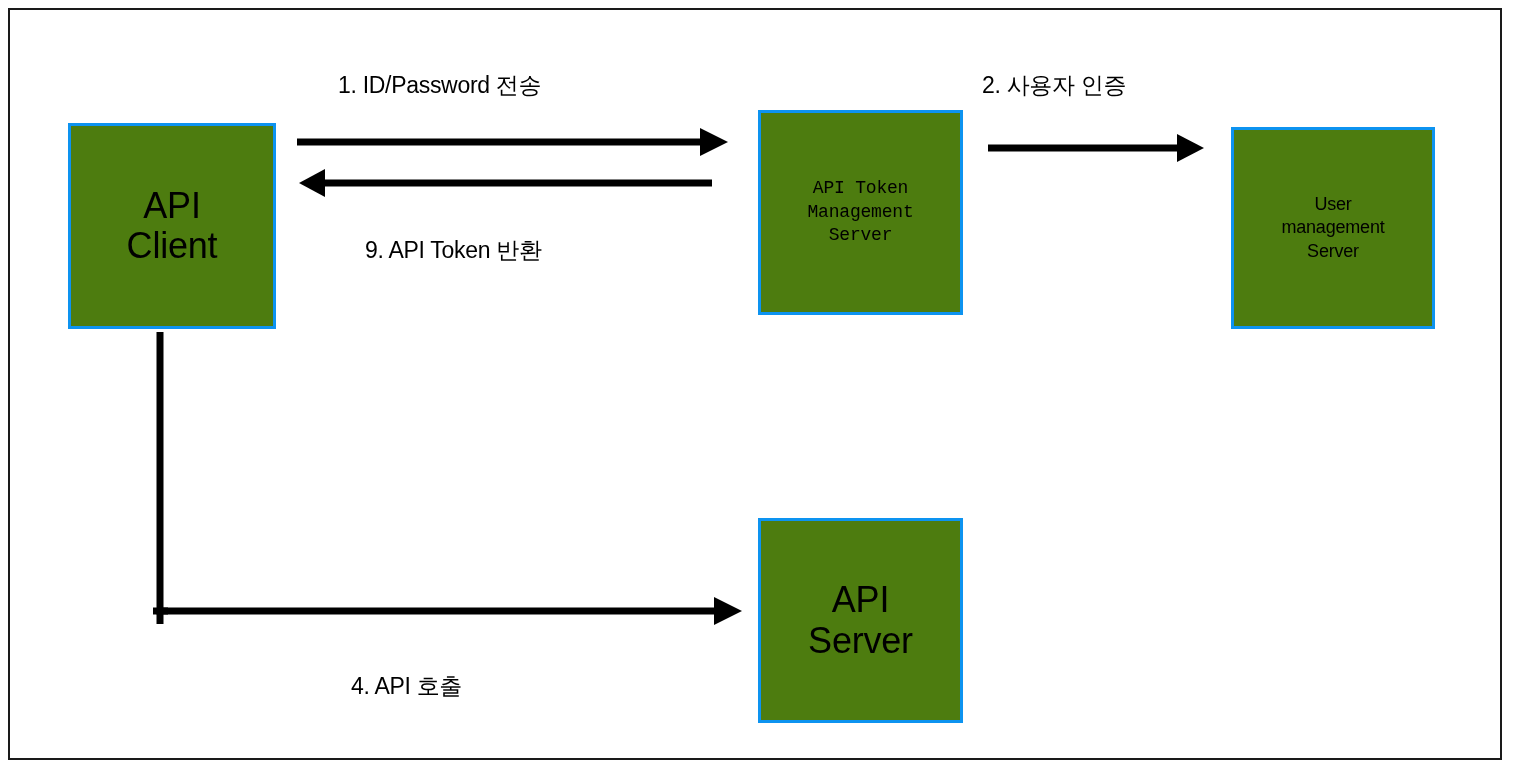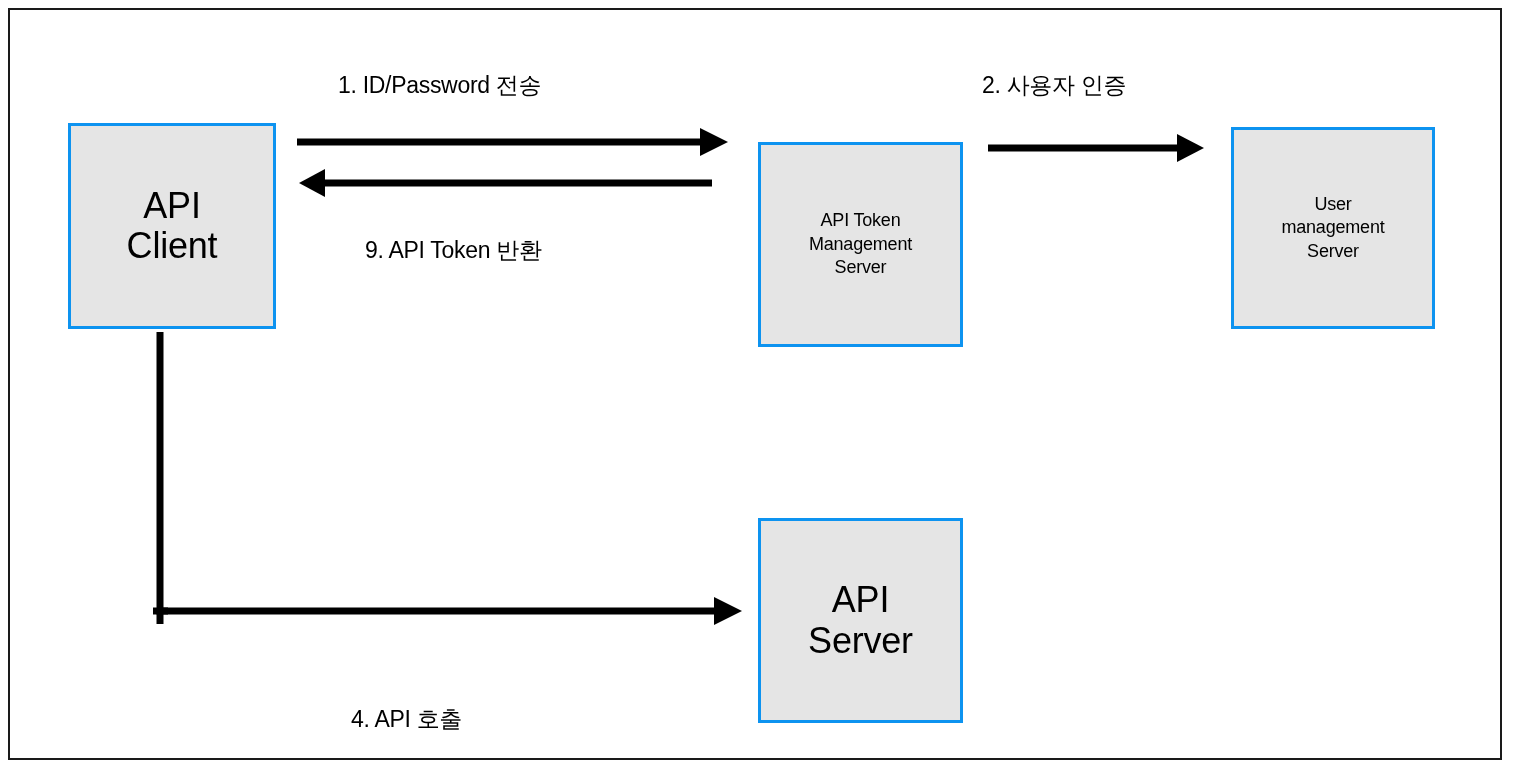--- a/index.html
+++ b/index.html
@@ -28,58 +28,58 @@
     height: 752px;
     box-sizing: border-box;
     border: 2px solid #1a1a1a;
     background: #ffffff;
   }
   
   .node {
     position: absolute;
     box-sizing: border-box;
     border: 3px solid #0d93f0;
-    background: #e5e5e5;
+    background: #4d7c0f;
     display: flex;
     align-items: center;
     justify-content: center;
     text-align: center;
     color: #000000;
     line-height: 1.18;
     white-space: pre-line;
     letter-spacing: -0.2px;
   }
   .node.big {
     font-size: 36px;
     font-weight: 400;
     line-height: 1.12;
   }
   .node.small {
     font-size: 18px;
     font-weight: 400;
     line-height: 1.3;
   }
   #node-api-client   { left: 58px;  top: 113px; width: 208px; height: 206px; }
-  #node-token-server { left: 748px; top: 132px; width: 205px; height: 205px; }
+  #node-token-server { left: 748px; top: 100px; width: 205px; height: 205px; font-family: Liberation Mono, monospace; }
   #node-user-server  { left: 1221px;top: 117px; width: 204px; height: 202px; }
   #node-api-server   { left: 748px; top: 508px; width: 205px; height: 205px; }
 
   
   .edge-label {
     position: absolute;
     color: #000000;
     font-size: 23px;
     font-weight: 400;
     white-space: nowrap;
     letter-spacing: -0.3px;
   }
   #label-1 { left: 328px;  top: 60px;  }
   #label-2 { left: 972px;  top: 60px;  }
   #label-3 { left: 355px;  top: 225px; }
-  #label-4 { left: 341px;  top: 661px; margin-top: 33px; }
+  #label-4 { left: 341px;  top: 661px; }
 
   
   #edges-layer {
     position: absolute;
     left: 0;
     top: 0;
     width: 1514px;
     height: 776px;
     pointer-events: none;
   }

